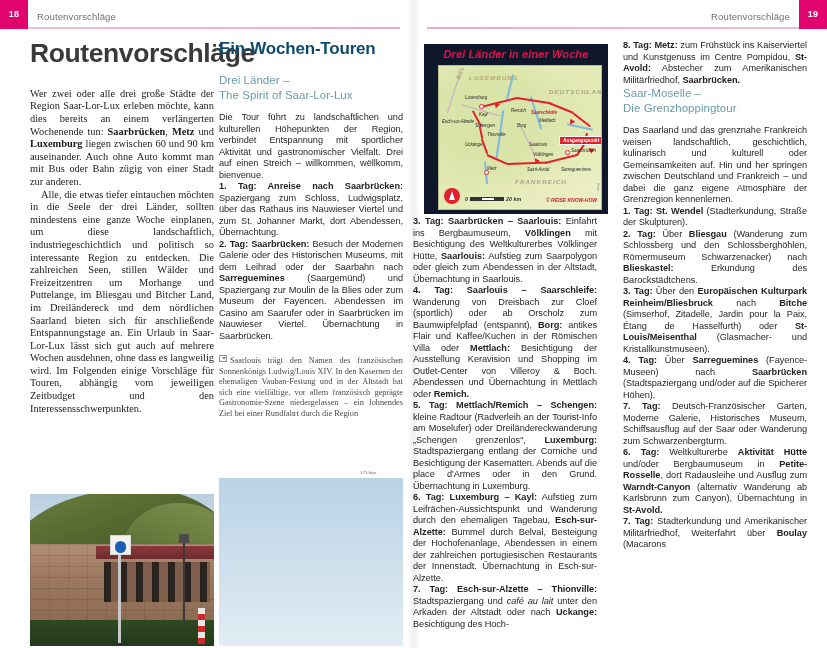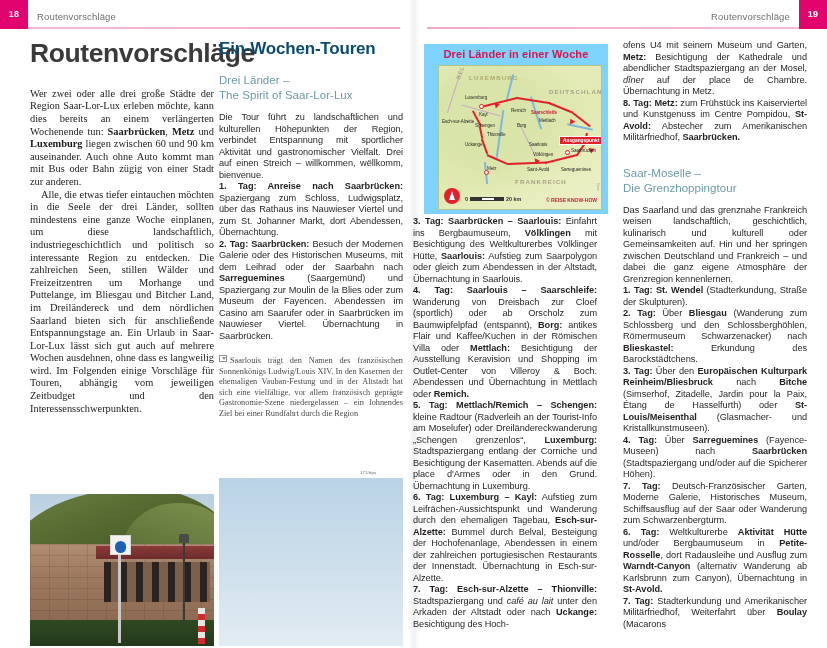--- a/index.html
+++ b/index.html
@@ -108,21 +108,21 @@
   .ph-bollard { position:absolute; right:5%; bottom:1%; width:7px; height:24%;
              background:repeating-linear-gradient(#e6e6e4 0 6px,#cf2b2b 6px 12px); }
   .ph-sky-only { position:absolute; inset:0;
              background:linear-gradient(#b9d3e6,#cfe0ec 55%,#e2ecf3); }
   .credit { position:absolute; right:2px; font-family:"Liberation Sans", sans-serif;
             font-size:4.2px; color:#8b8b8d; letter-spacing:.2px; }
   #credit-mid { top:-8px; right:2px; color:#6d6d6f; }
 
   
   .map { position:absolute; left:424px; top:44px; width:184px; height:170px;
-         background:#7dd3fc; }
+         background:#0f172a;font-style:italic; }
   .map-title { position:absolute; left:0; right:0; top:4px; text-align:center;
                font-family:"Liberation Sans", sans-serif; font-size:11px;
                font-weight:bold; color:#d9154f; letter-spacing:.1px; }
   .map-frame { position:absolute; left:14px; right:6px; top:21px; bottom:4px;
                background:#e7ecba; border:0.8px solid #b9c08a; overflow:hidden; }
   .m-green { position:absolute; inset:0; background:
       radial-gradient(ellipse at 30% 35%, #d9e4a8 0 30%, rgba(0,0,0,0) 62%),
       linear-gradient(150deg,#e9eec0,#e2e9b2 55%,#edf0c8); }
   .m-river { position:absolute; background:#7fb8df; }
   .m-border { position:absolute; background:#caa7c8; }
@@ -209,24 +209,23 @@
       <p><b>3. Tag: Saarbrücken – Saarlouis:</b> Einfahrt ins Bergbaumuseum, <b>Völklingen</b> mit Besichtigung des Weltkulturerbes Völklinger Hütte, <b>Saarlouis:</b> Aufstieg zum Saarpolygon oder gleich zum Abendessen in der Altstadt, Übernachtung in Saarlouis.</p>
       <p><b>4. Tag: Saarlouis – Saarschleife:</b> Wanderung von Dreisbach zur Cloef (sportlich) oder ab Orscholz zum Baumwipfelpfad (entspannt), <b>Borg:</b> antikes Flair und Kaffee/Kuchen in der Römischen Villa oder <b>Mettlach:</b> Besichtigung der Ausstellung Keravision und Shopping im Outlet-Center von Villeroy &amp; Boch. Abendessen und Übernachtung in Mettlach oder <b>Remich.</b></p>
       <p><b>5. Tag: Mettlach/Remich – Schengen:</b> kleine Radtour (Radverleih an der Tourist-Info am Moselufer) oder Dreiländereckwanderung „Schengen grenzenlos“, <b>Luxemburg:</b> Stadtspaziergang entlang der Corniche und Besichtigung der Kasematten. Abends auf die place d'Armes oder in den Grund. Übernachtung in Luxemburg.</p>
       <p><b>6. Tag: Luxemburg – Kayl:</b> Aufstieg zum Leifrächen-Aussichtspunkt und Wanderung durch den ehemaligen Tagebau, <b>Esch-sur-Alzette:</b> Bummel durch Belval, Besteigung der Hochofenanlage, Abendessen in einem der zahlreichen portugiesischen Restaurants der Innenstadt. Übernachtung in Esch-sur-Alzette.</p>
       <p><b>7. Tag: Esch-sur-Alzette – Thionville:</b> Stadtspaziergang und <i>café au lait</i> unter den Arkaden der Altstadt oder nach <b>Uckange:</b> Besichtigung des Hoch-</p>
     </div>
   </div>
 
   <div class="col" id="col4">
     <div class="sans-body">
-      <p>ofens U4 mit seinem Museum und Garten, <b>Metz:</b> Besichtigung der Kathedrale und abendlicher Stadtspaziergang an der Mosel, <i>dîner</i> auf der place de Chambre. Übernachtung in Metz.</p>
       <p><b>8. Tag: Metz:</b> zum Frühstück ins Kaiserviertel und Kunstgenuss im Centre Pompidou, <b>St-Avold:</b> Abstecher zum Amerikanischen Militärfriedhof, <b>Saarbrücken.</b></p>
     </div>
-    <h3 class="sub-title" style="margin-top:22px;">
+    <h3 class="sub-title" style="">
       <span>Saar-Moselle –</span><br>
       <span>Die Grenzhoppingtour</span>
     </h3>
     <div class="sans-body">
       <p>Das Saarland und das grenznahe Frankreich weisen landschaftlich, geschichtlich, kulinarisch und kulturell oder Gemeinsamkeiten auf. Hin und her springen zwischen Deutschland und Frankreich – und dabei die ganz eigene Atmosphäre der Grenzregion kennenlernen.</p>
       <p><b>1. Tag: St. Wendel</b> (Stadterkundung, Straße der Skulpturen).</p>
       <p><b>2. Tag:</b> Über <b>Bliesgau</b> (Wanderung zum Schlossberg und den Schlossberghöhlen, Römermuseum Schwarzenacker) nach <b>Blieskastel:</b> Erkundung des Barockstädtchens.</p>
       <p><b>3. Tag:</b> Über den <b>Europäischen Kulturpark Reinheim/Bliesbruck</b> nach <b>Bitche</b> (Simserhof, Zitadelle, Jardin pour la Paix, Étang de Hasselfurth) oder <b>St-Louis/Meisenthal</b> (Glasmacher- und Kristallkunstmuseen).</p>
       <p><b>4. Tag:</b> Über <b>Sarreguemines</b> (Fayence-Museen) nach <b>Saarbrücken</b> (Stadtspaziergang und/oder auf die Spicherer Höhen).</p>
       <p><b>7. Tag:</b> Deutsch-Französischer Garten, Moderne Galerie, Historisches Museum, Schiffsausflug auf der Saar oder Wanderung zum Schwarzenbergturm.</p>

